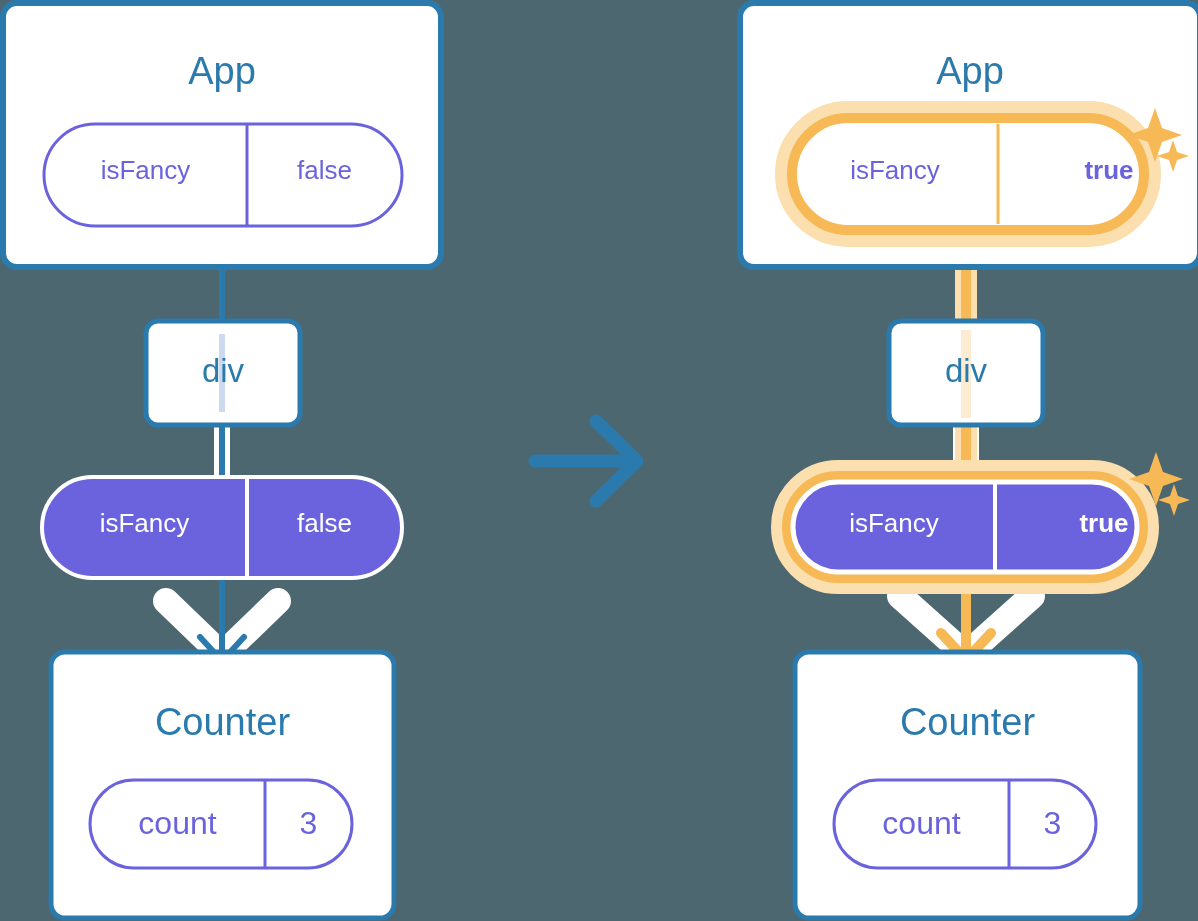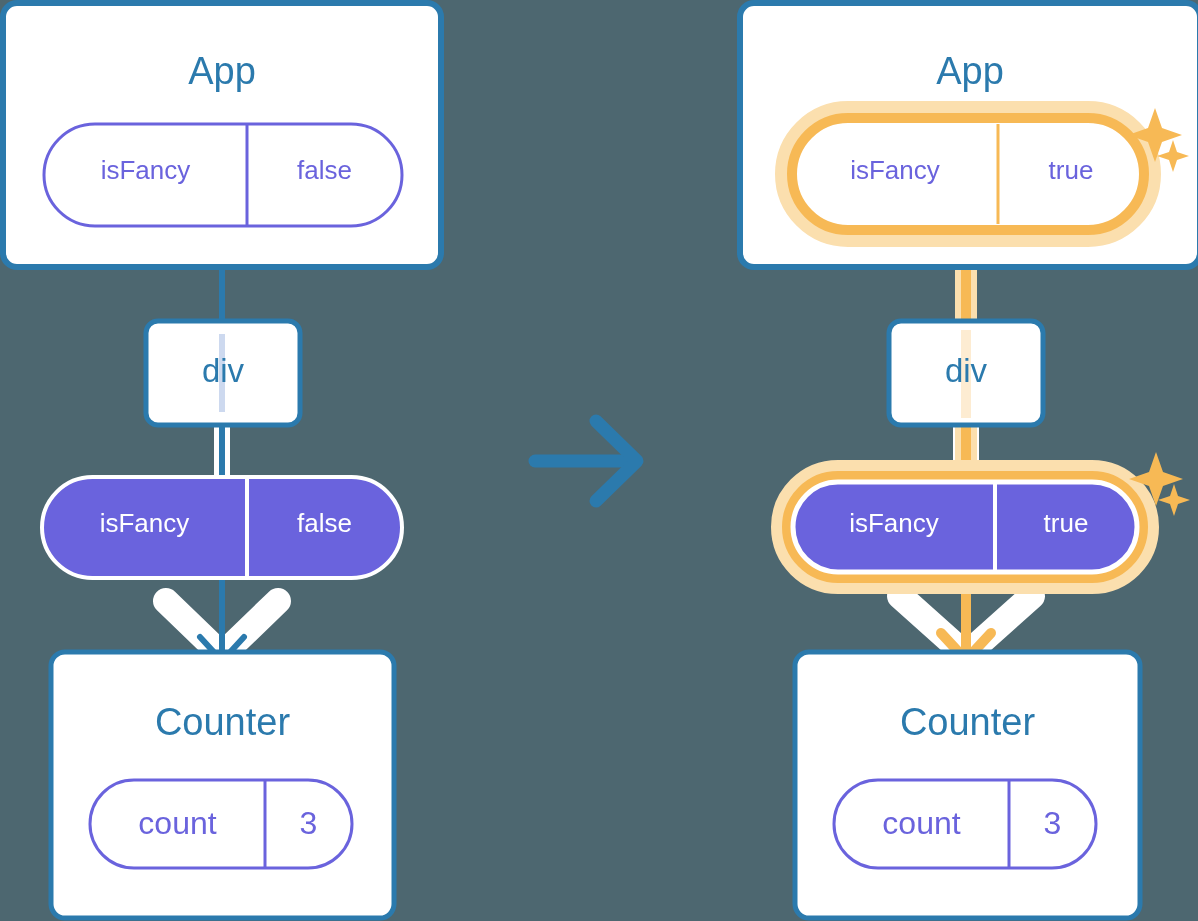--- a/index.html
+++ b/index.html
@@ -23,21 +23,21 @@
     font-size:38px;
     font-weight:400;
     text-align:center;
   }
   .pill-text{
     font-size:26px;
     font-weight:400;
     text-align:center;
     color:#6a63dd;
   }
-  .pill-text.bold{font-weight:400;}
+  .pill-text.bold{font-weight:700;margin-left:38px;}
   .pill-text.white{color:#ffffff;}
 </style>
 </head>
 <body>
 
 <div id="stage">
 
   <svg width="1198" height="921" viewBox="0 0 1198 921">
     <defs>
       <clipPath id="clipLeftDiv">

